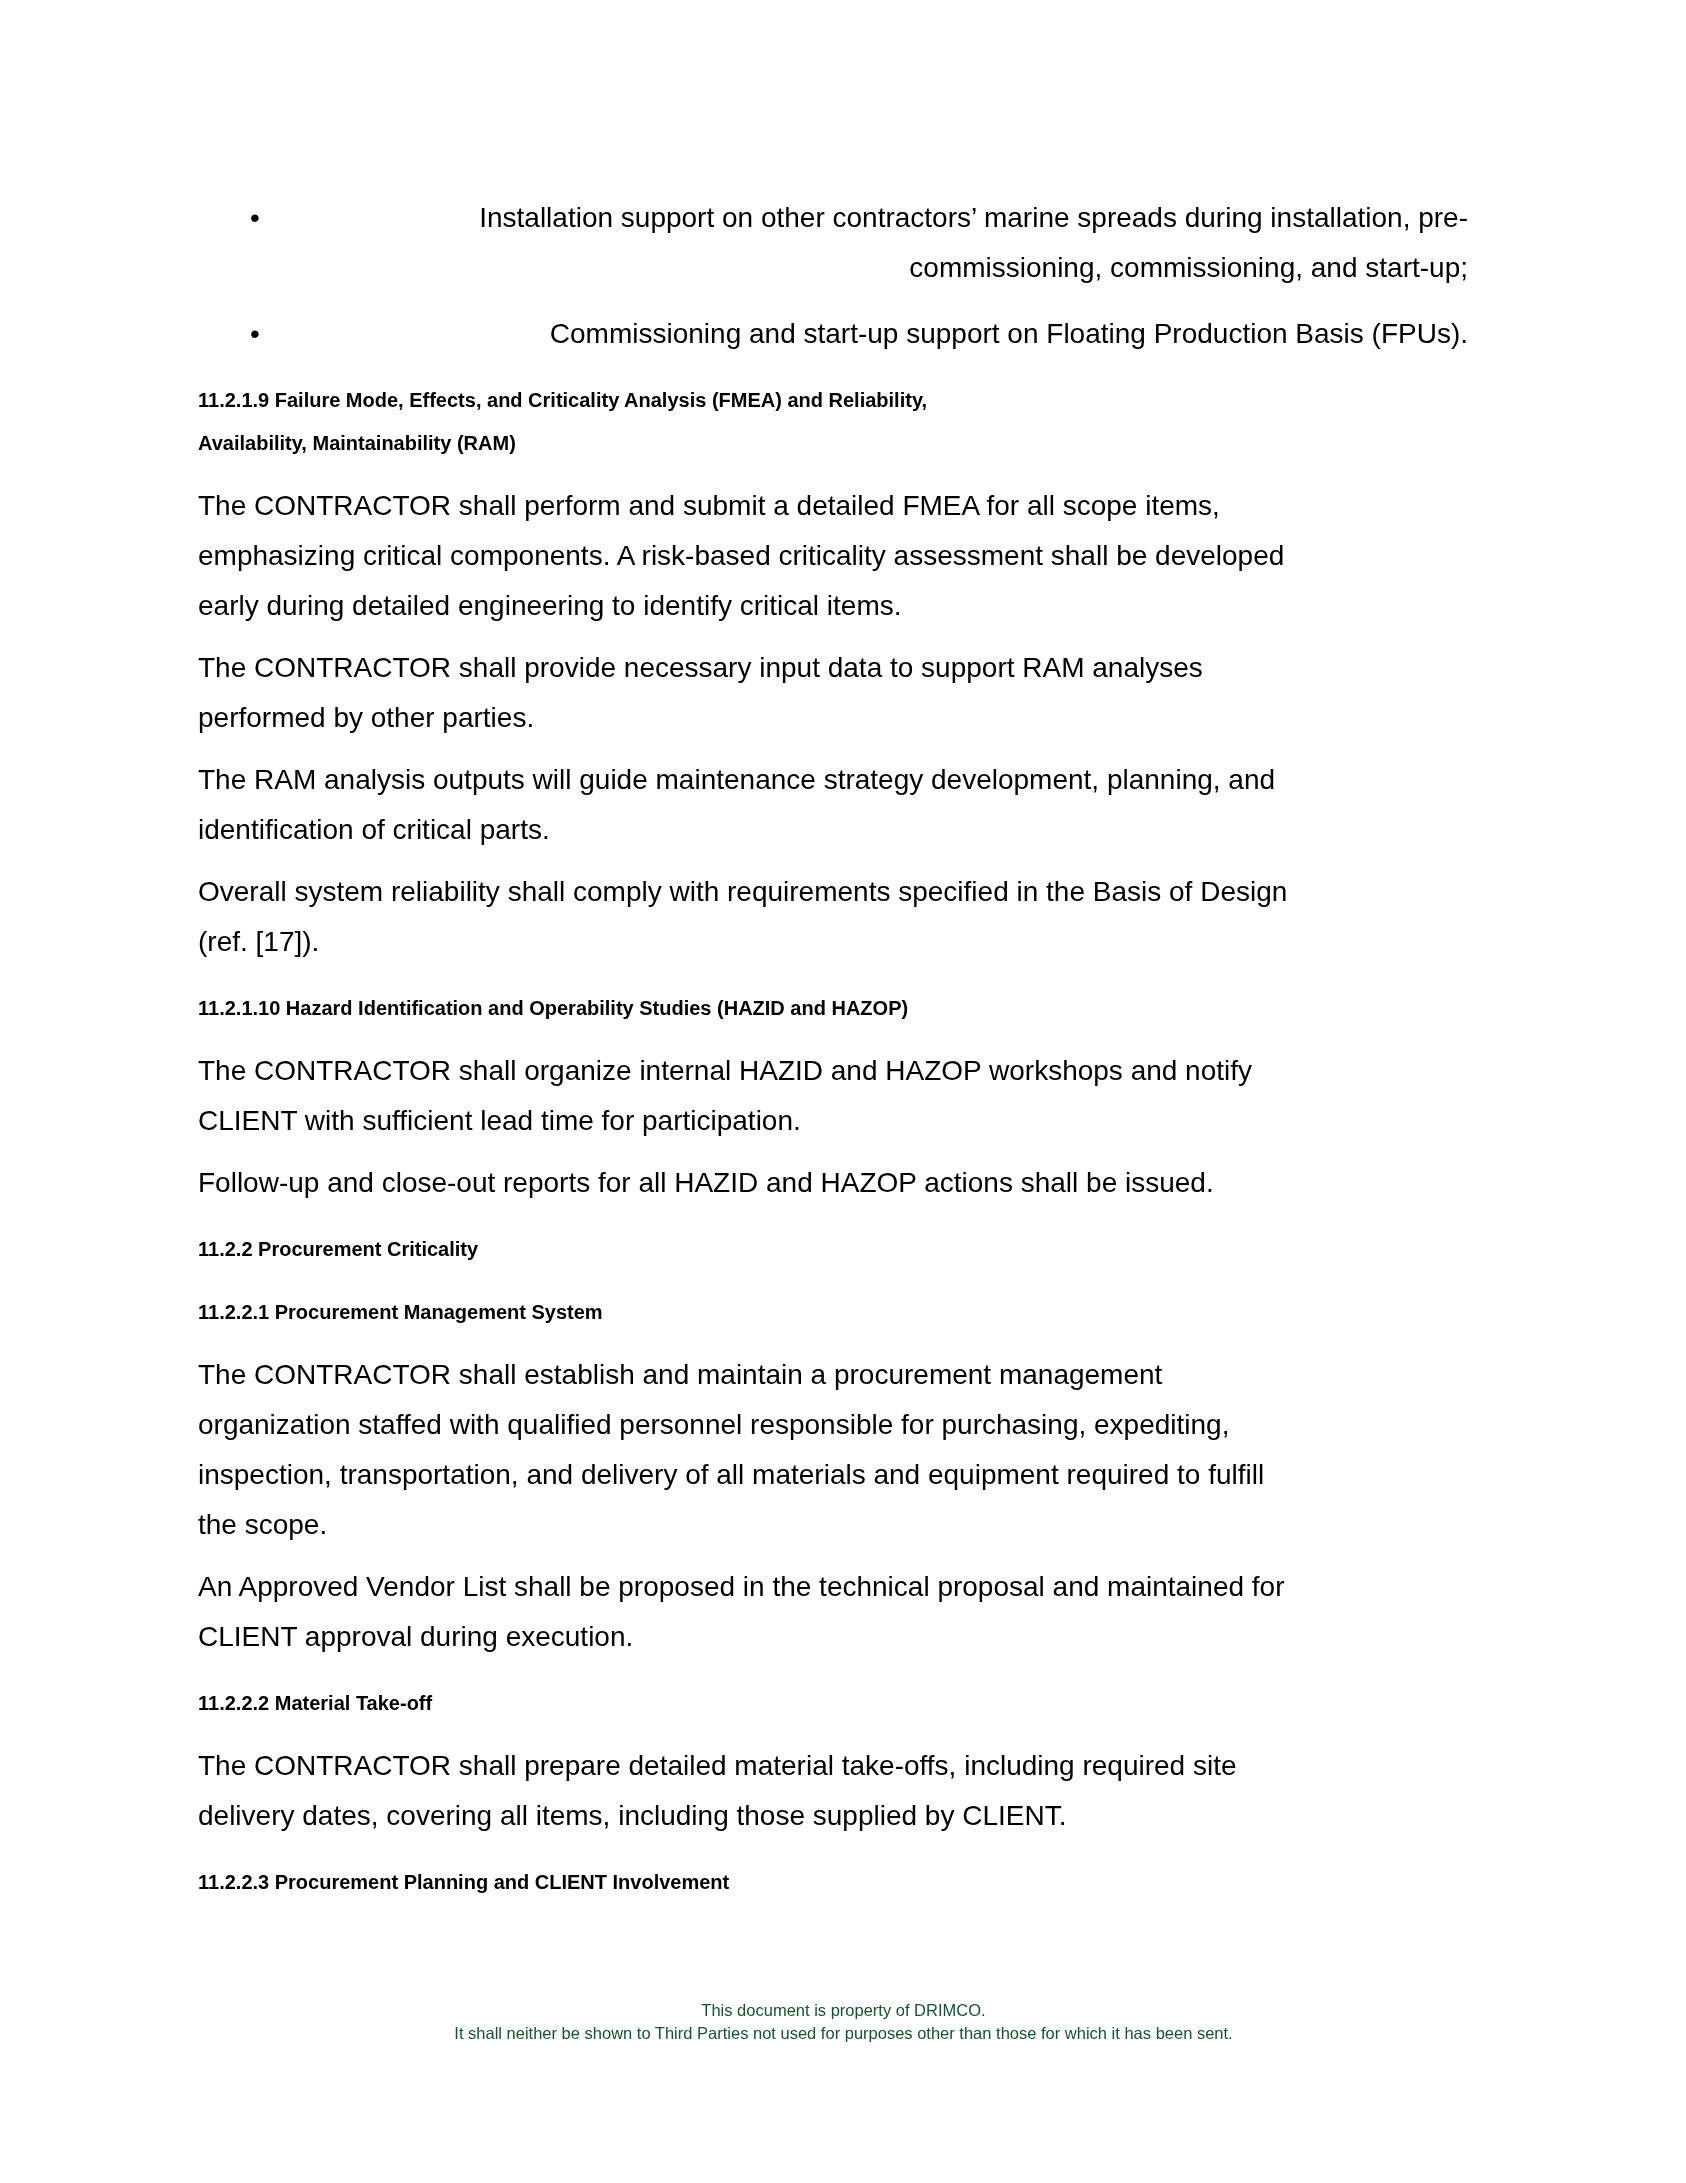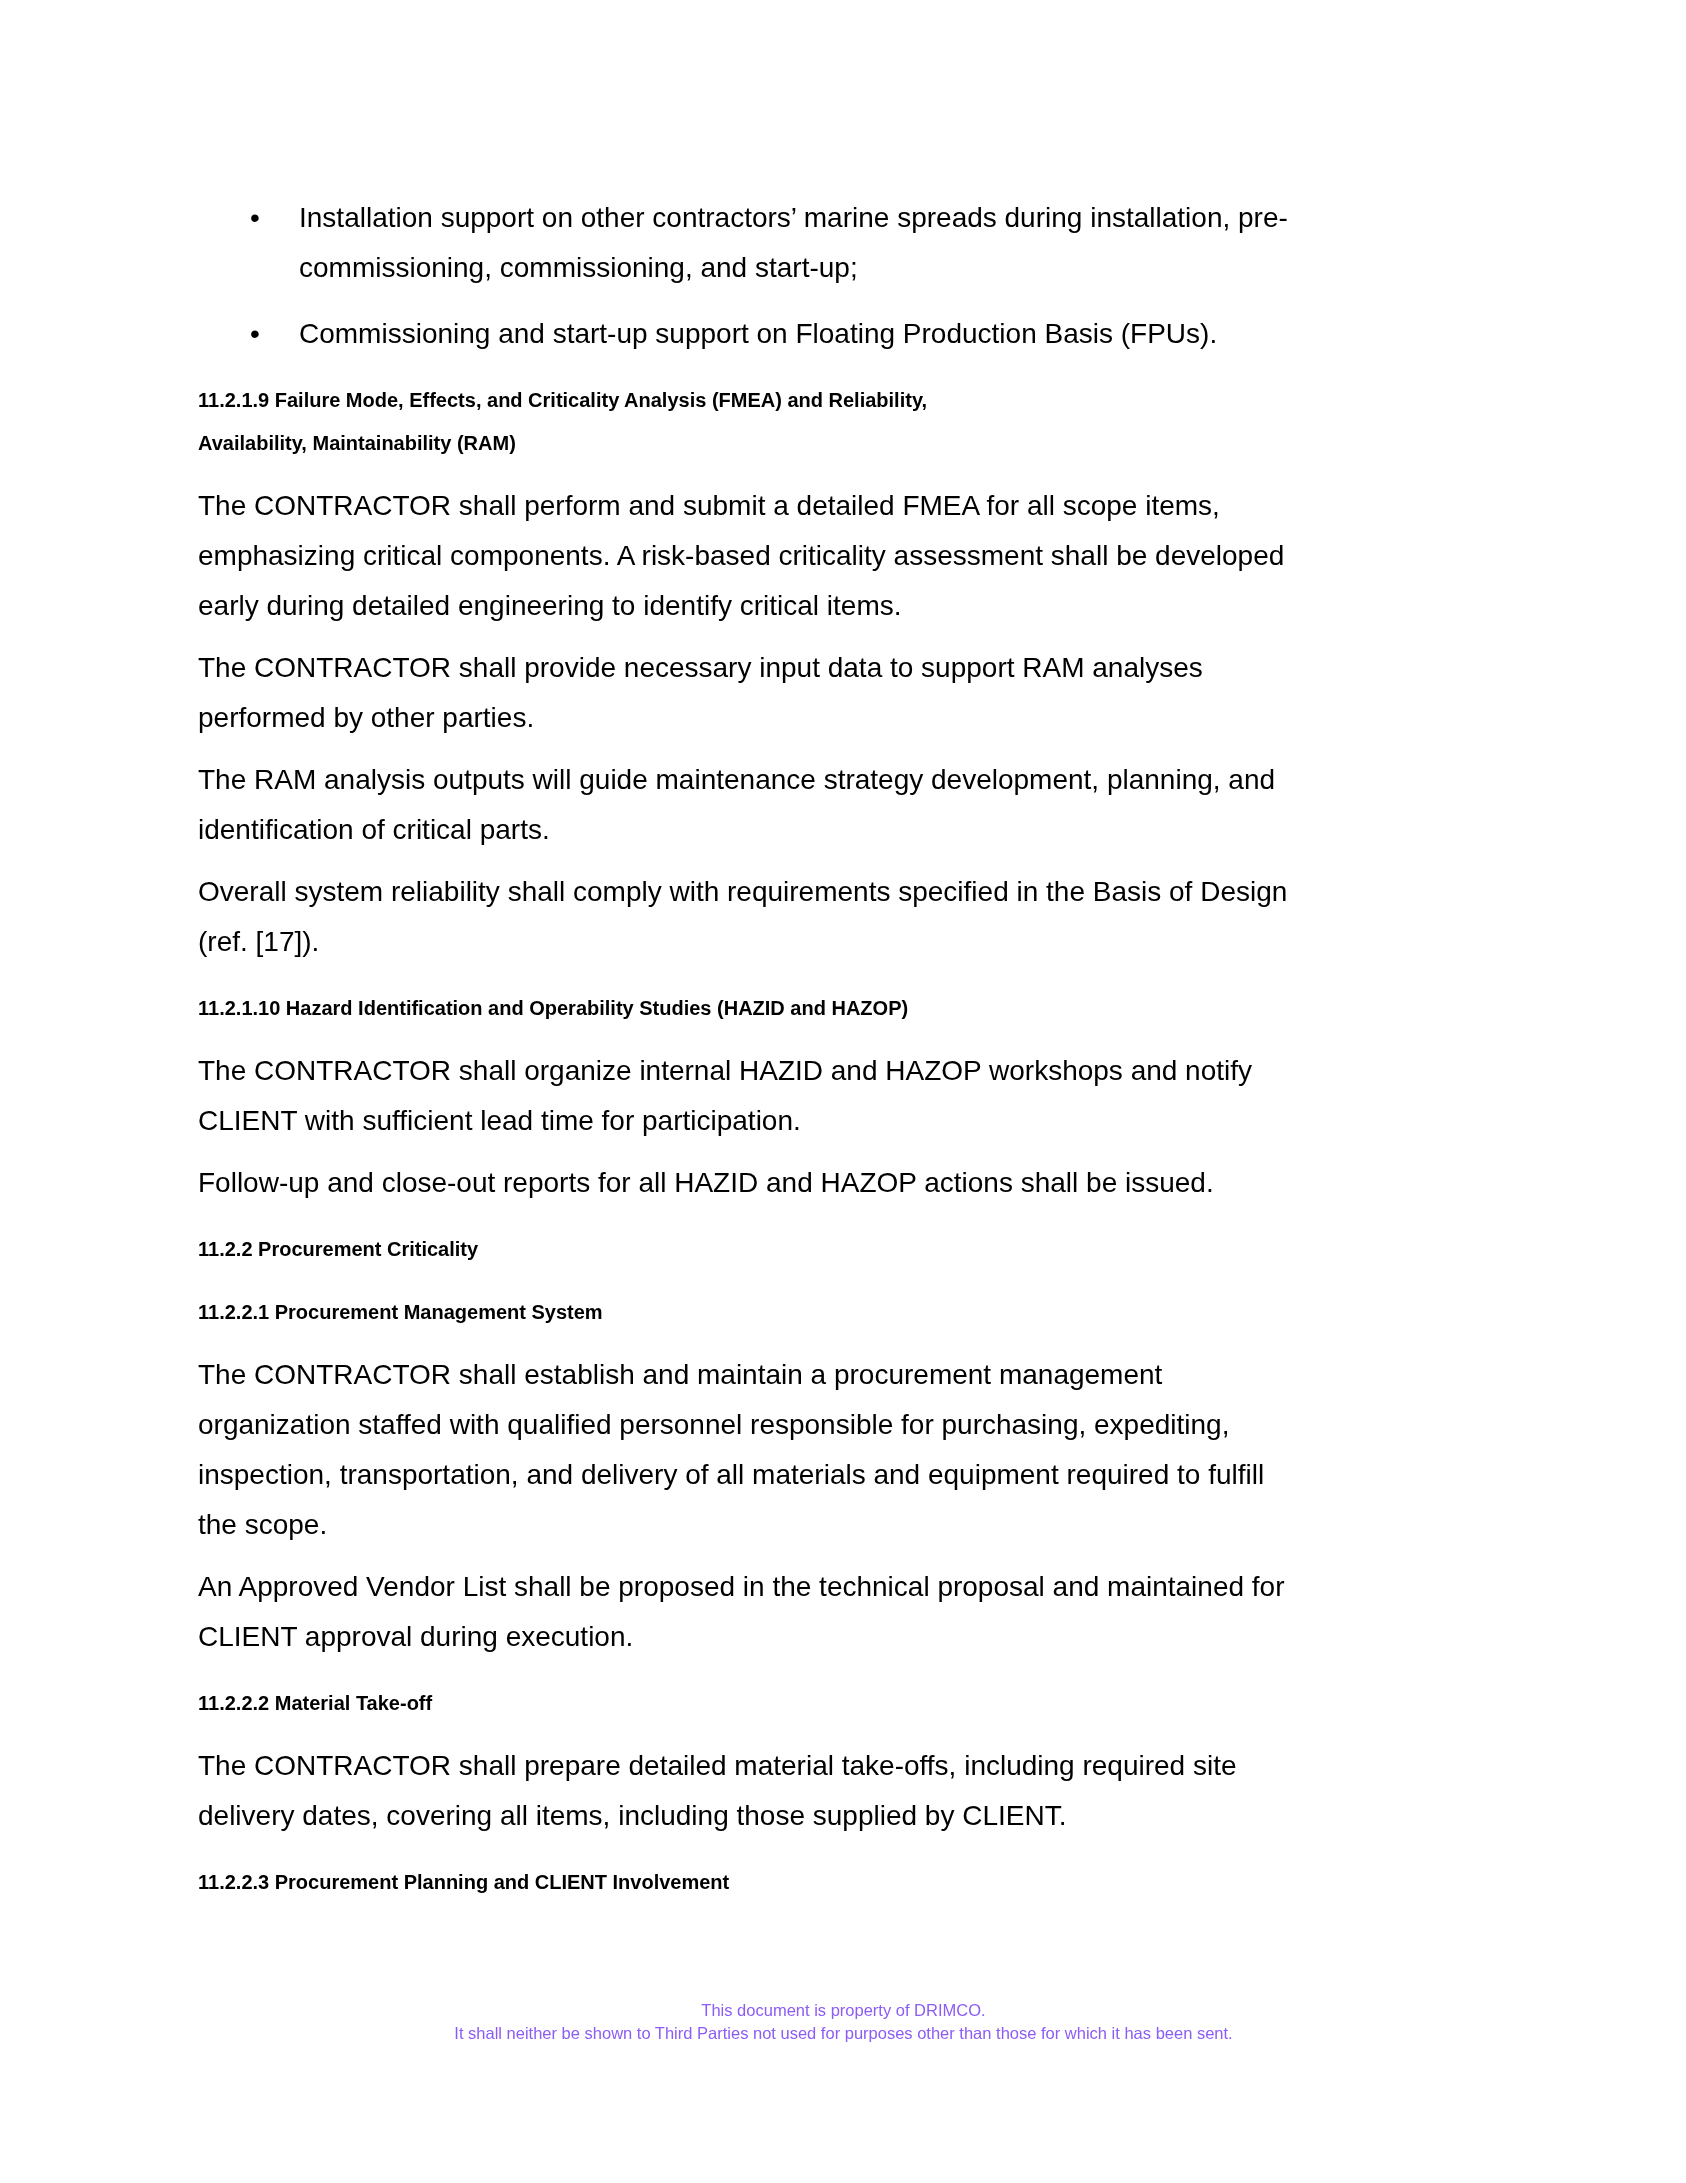--- a/index.html
+++ b/index.html
@@ -32,20 +32,21 @@
     font-size: 20px;
     font-weight: bold;
     line-height: 43px;
     white-space: pre-line;
     margin: 20px 0 16px 0;
   }
   ul.bullet-list {
     list-style: none;
     margin: 0;
     padding: 0;
+    text-align: right;
   }
   ul.bullet-list li {
     position: relative;
     padding-left: 101px;
     font-size: 28px;
     line-height: 50px;
     white-space: pre-line;
   }
   ul.bullet-list li + li {
     margin-top: 16px;
@@ -59,21 +60,21 @@
     line-height: 50px;
   }
   .footer {
     position: absolute;
     left: 0;
     right: 0;
     top: 1999px;
     text-align: center;
     font-size: 16.5px;
     line-height: 22.5px;
-    color: #8b5cf6;
+    color: #14532d;
   }
 </style>
 </head>
 <body>
 
 <div class="page">
   <div class="content">
 
     <ul class="bullet-list">
       <li>Installation support on other contractors’ marine spreads during installation, pre-

